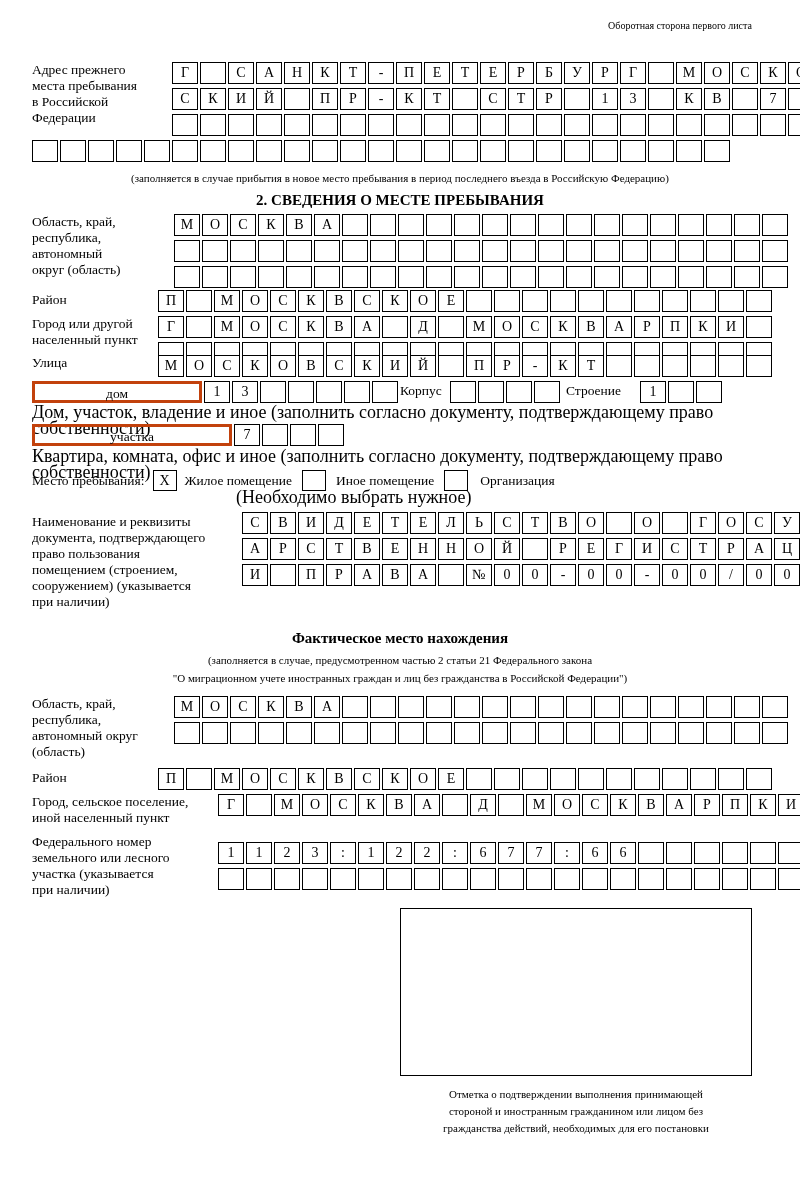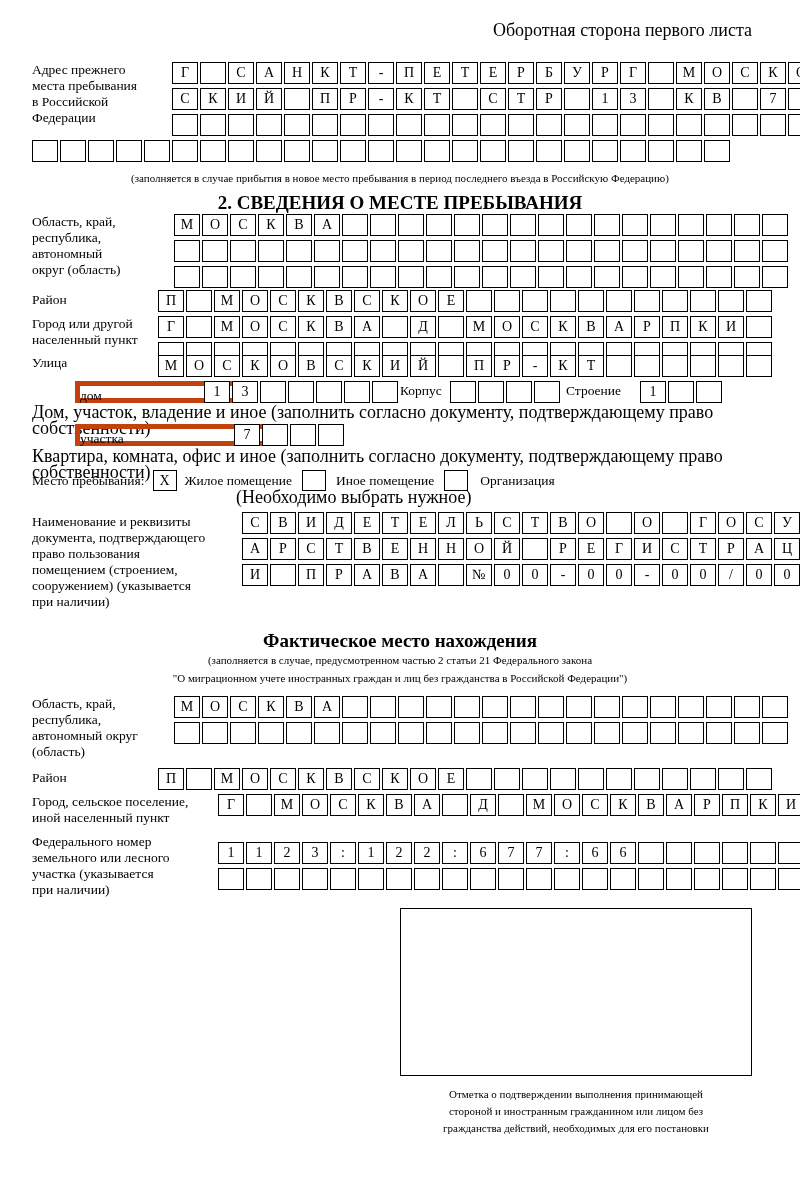--- a/index.html
+++ b/index.html
@@ -17,41 +17,41 @@
   }
   .page {
     position: relative;
     width: 800px;
     height: 1180px;
   }
   .hdr-right {
     position: absolute;
     top: 20px;
     right: 48px;
-    font-size: 18px;
+    font-size: 10px;
     margin-left: 44px;
   }
   .lbl {
     position: absolute;
     font-size: 13.5px;
     line-height: 16px;
     white-space: pre-line;
   }
   .lbl.small {
     font-size: 18px;
   }
   .center-note {
     position: absolute;
     font-size: 11px;
     text-align: center;
     line-height: 17px;
   }
   .section-title {
     position: absolute;
-    font-size: 19px;
+    font-size: 15px;
     font-weight: bold;
     text-align: center;
     width: 100%;
     left: 0;
   }
   
   .boxrow {
     position: absolute;
     display: flex;
   }
@@ -62,27 +62,26 @@
     margin-right: 2px;
     box-sizing: border-box;
     font-size: 14px;
     line-height: 20px;
     text-align: center;
     font-family: "Liberation Serif", serif;
     background: #fff;
   }
   .wide-label-box {
     position: absolute;
-    border: 5px solid #c2410c;
+    border: 3px solid #c2410c;
     box-sizing: border-box;
     height: 22px;
     font-size: 13.5px;
     line-height: 20px;
-    text-align: left;
-    margin-left: 43px;
+    text-align: center;
   }
   .plain-text {
     position: absolute;
     font-size: 13.5px;
   }
   .bigbox {
     position: absolute;
     border: 1px solid #000;
     box-sizing: border-box;
   }

